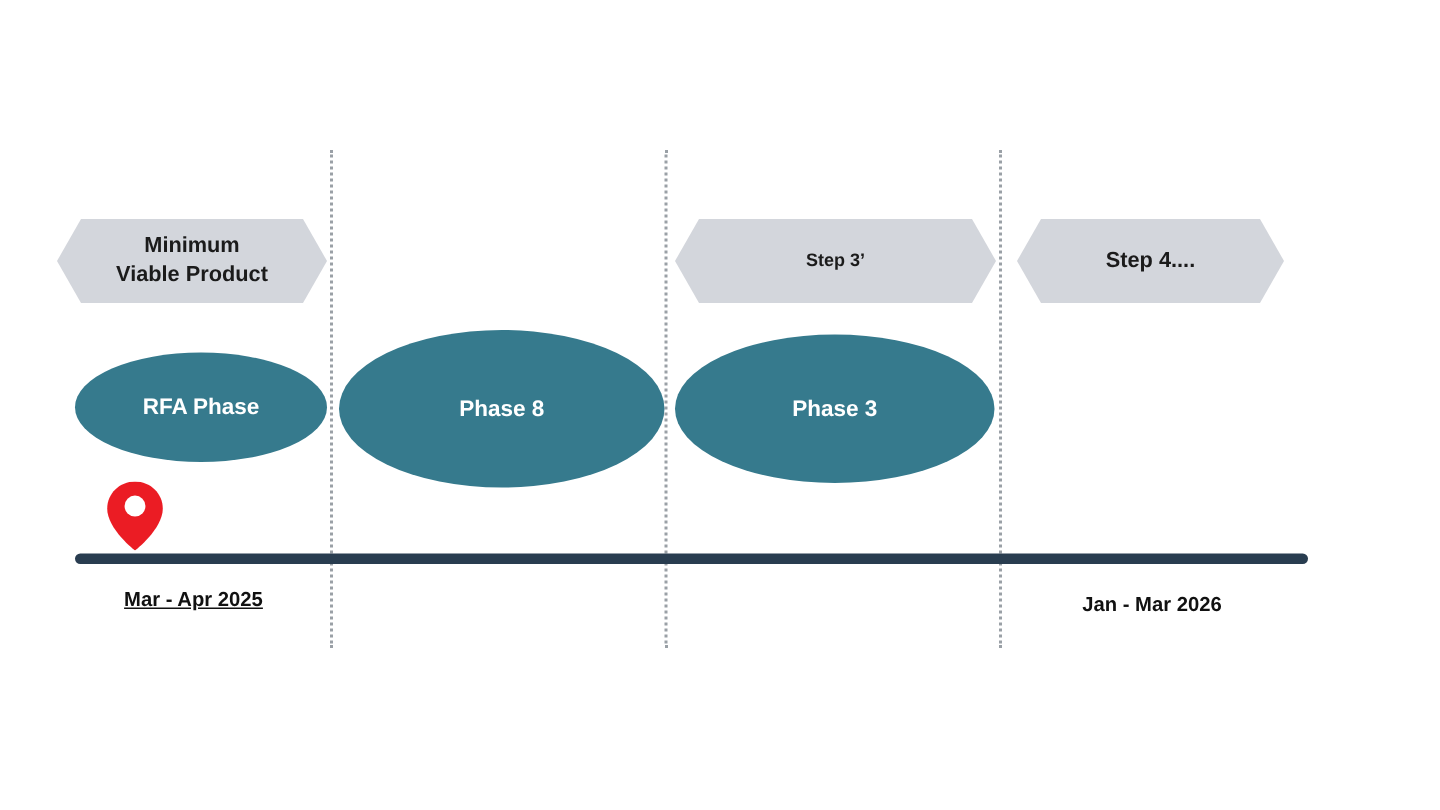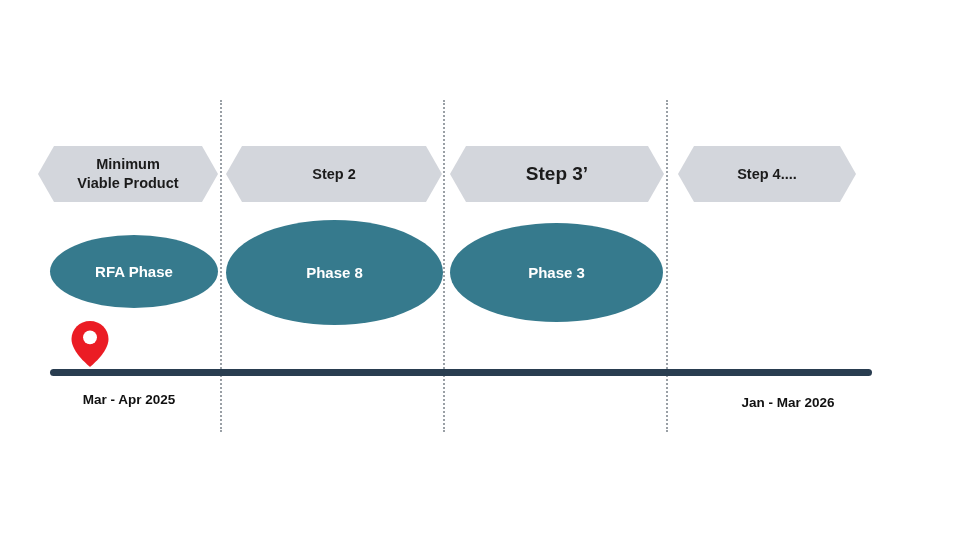--- a/index.html
+++ b/index.html
@@ -40,21 +40,21 @@
   .hex.c3 { left: 450px; width: 214px; }
   .hex.c4 { left: 678px; width: 178px; }
   .hex-label {
     font-weight: 700;
     font-size: 14.5px;
     line-height: 1.3;
     color: #1b1b1b;
     text-align: center;
     white-space: pre-line;
   }
-  .hex.c3 .hex-label { font-size: 19px; }
+  .hex.c3 .hex-label { font-size: 12px; }
 
   
   .ellipse {
     position: absolute;
     background: #367a8d;
     border-radius: 50%;
     display: flex;
     align-items: center;
     justify-content: center;
   }
@@ -97,40 +97,37 @@
     position: absolute;
     top: 388px;
     height: 22px;
     display: flex;
     align-items: center;
     justify-content: center;
     font-weight: 700;
     font-size: 13.5px;
     color: #111111;
   }
-  .date.c1 { left: 38px;  width: 182px; }
+  .date.c1 { left: 38px;  width: 182px; text-decoration: underline; }
   .date.c2 { left: 225px; width: 200px; }
   .date.c3 { left: 454px; width: 200px; }
-  .date.c4 { left: 688px; width: 200px; top: 391px; }
+  .date.c4 { left: 668px; width: 200px; top: 391px; }
 </style>
 </head>
 <body>
 
 <div class="slide">
 
   <div class="divider d1"></div>
   <div class="divider d2"></div>
   <div class="divider d3"></div>
 
   <div class="hex c1">
     <span class="hex-label">Minimum
 Viable Product</span>
-  </div>
-  <div class="hex c2">
-    <span class="hex-label">Step 2</span>
   </div>
   <div class="hex c3">
     <span class="hex-label">Step 3’</span>
   </div>
   <div class="hex c4">
     <span class="hex-label">Step 4....</span>
   </div>
 
   <div class="ellipse c1">
     <span class="ellipse-label">RFA Phase</span>

